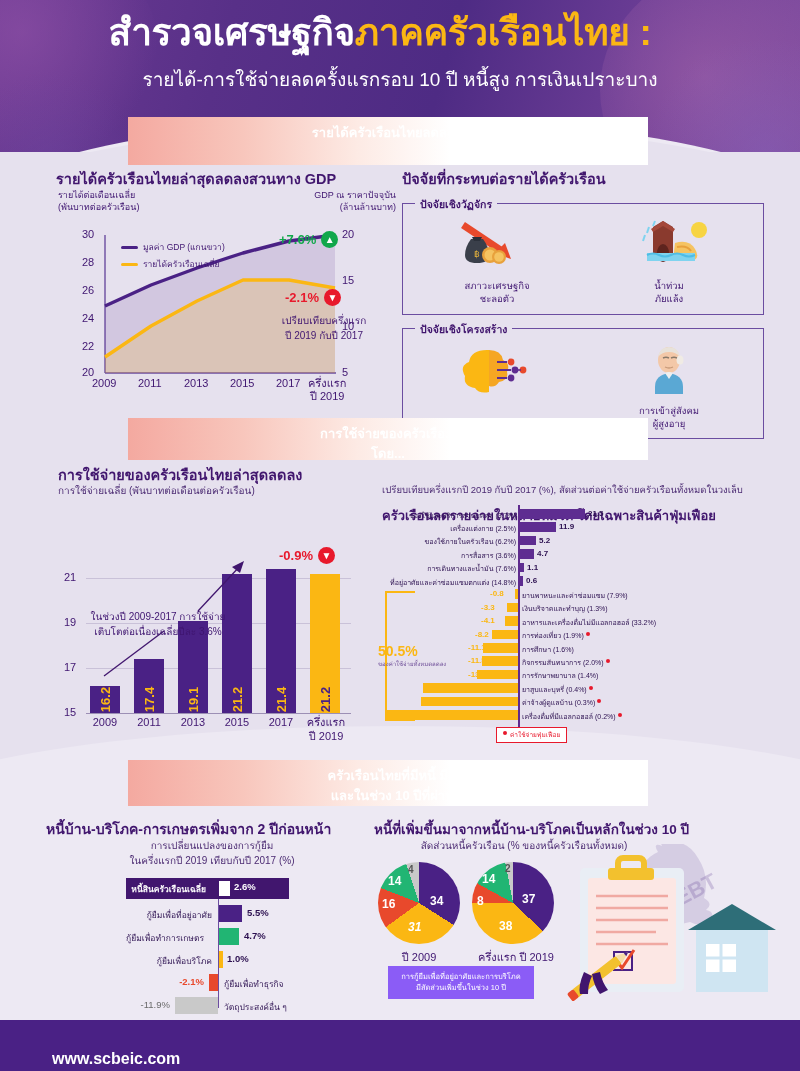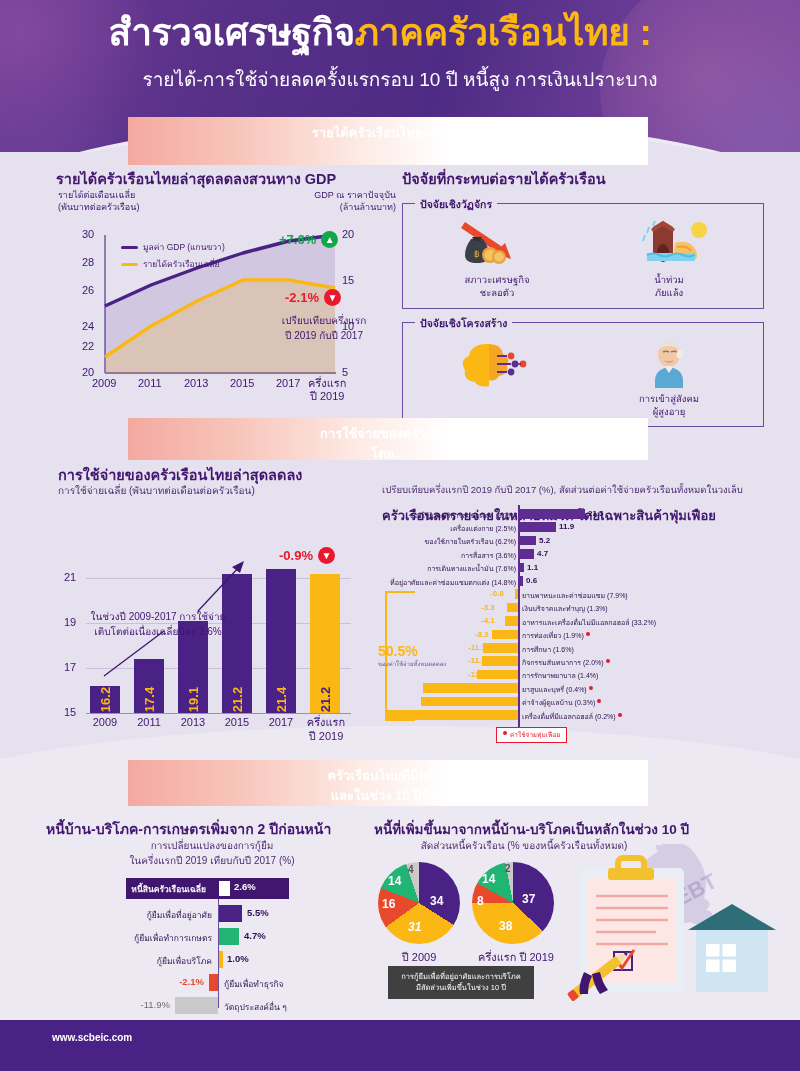--- a/index.html
+++ b/index.html
@@ -84,21 +84,21 @@
   
   #factors { left: 402px; top: 167px; width: 362px; }
   .fbox { position: relative; border: 1px solid #6B4DA0; margin-top: 13px; }
   .fbox .flabel {
     position: absolute; top: -8px; left: 12px; background: #E6E1EE;
     padding: 0 5px; font-size: 10.5px; color: #41166E; font-weight: bold;
   }
   .ficons { display: flex; justify-content: space-around; padding: 14px 8px 8px; }
   .ficon { width: 130px; text-align: center; }
   .ficon .art { height: 52px; display: flex; align-items: center; justify-content: center; }
-  .ficon .cap { font-size: 9.5px; color: #3f1570; line-height: 1.4; margin-top: 3px; }
+  .ficon .cap { font-size: 9.5px; color: #3f1570; line-height: 1.4; margin-top: 9px; }
 
   
   #barchart { left: 46px; top: 463px; width: 330px; height: 270px; }
   .vb-tick { position: absolute; font-size: 11px; color: #3f1570; }
   .vb-grid { position: absolute; height: 1px; background: #C9C1D8; }
   .vbar { position: absolute; bottom: 0; }
   .vbar .v {
     position: absolute; bottom: 6px; left: 50%; transform: translateX(-50%) rotate(-90deg);
     transform-origin: center; font-size: 13px; font-weight: bold; color: #FBB713;
     white-space: nowrap;
@@ -129,32 +129,32 @@
   .db-bar { position: absolute; top: 2px; height: 17px; }
   .db-axis { position: absolute; width: 1px; background: #6B4DA0; }
   .db-hl { position: absolute; background: #41166E; }
 
   
   #pies { left: 372px; top: 818px; width: 418px; height: 195px; }
   .pie { position: absolute; border-radius: 50%; }
   .pie-lab { position: absolute; font-size: 11px; color: #3f1570; text-align: center; white-space: nowrap; }
   .pie-val { position: absolute; font-size: 12px; font-weight: bold; color: #fff; }
   .pie-note {
-    position: absolute; background: #404040; color: #fff; font-size: 7.5px;
+    position: absolute; background: #8b5cf6; color: #fff; font-size: 7.5px;
     padding: 5px 7px; line-height: 1.5; text-align: center;
   }
 
   
   .footer {
     position: absolute; left: 0; bottom: 0; width: 800px; height: 51px;
     background: #4A2185;
   }
   .footer .url {
-    position: absolute; left: 52px; top: 12px;
-    font-size: 10px; font-weight: bold; color: #fff;
+    position: absolute; left: 52px; top: 30px;
+    font-size: 16px; font-weight: bold; color: #fff;
   }
   .fbg-curve {
     position: absolute; left: -120px; top: 726px; width: 1040px; height: 420px;
     background: #EDE9F3; border-radius: 50% 50% 0 0 / 22% 22% 0 0;
   }
 </style>
 </head>
 <body>
 
 <div class="fbg-curve"></div>
@@ -197,21 +197,21 @@
     <polygon points="59,190 105,159 151,134 197,113 243,113 289,121 289,206 59,206" fill="#FBB713" opacity="0.20"></polygon>
 
     <polyline points="59,139 105,118 151,101 197,86 243,74 289,68" fill="none" stroke="#4A2185" stroke-width="3.4" stroke-linejoin="round"></polyline>
 
     <polyline points="59,190 105,159 151,134 197,113 243,113 289,121" fill="none" stroke="#FBB713" stroke-width="3.4" stroke-linejoin="round"></polyline>
   </svg>
 
   <div class="lc-tick" style="left:36px;top:61px;">30</div>
   <div class="lc-tick" style="left:36px;top:89px;">28</div>
   <div class="lc-tick" style="left:36px;top:117px;">26</div>
-  <div class="lc-tick" style="left:36px;top:145px;margin-top:8px;">24</div>
+  <div class="lc-tick" style="left:36px;top:145px;">24</div>
   <div class="lc-tick" style="left:36px;top:173px;">22</div>
   <div class="lc-tick" style="left:36px;top:199px;">20</div>
 
   <div class="lc-tick" style="left:296px;top:61px;">20</div>
   <div class="lc-tick" style="left:296px;top:107px;">15</div>
   <div class="lc-tick" style="left:296px;top:153px;">10</div>
   <div class="lc-tick" style="left:296px;top:199px;">5</div>
 
   <div class="lc-tick" style="left:46px;top:210px;">2009</div>
   <div class="lc-tick" style="left:92px;top:210px;">2011</div>
@@ -513,21 +513,21 @@
     <span class="db-bar" style="left:173px;width:11px;background:#FFFFFF;top:3px;height:15px;"></span>
     <span class="db-val" style="left:188px;color:#fff;top:3px;">2.6%</span>
   </div>
 
   <div class="db-row" style="position:absolute;left:0;top:85px;width:330px;">
     <span class="db-lab" style="right:164px;">กู้ยืมเพื่อที่อยู่อาศัย</span>
     <span class="db-bar" style="left:173px;width:23px;background:#4A2185;"></span>
     <span class="db-val" style="left:201px;color:#2c1050;">5.5%</span>
   </div>
   <div class="db-row" style="position:absolute;left:0;top:108px;width:330px;">
-    <span class="db-lab" style="right:164px;margin-left:20px;">กู้ยืมเพื่อทำการเกษตร</span>
+    <span class="db-lab" style="right:172px;margin-left:20px;">กู้ยืมเพื่อทำการเกษตร</span>
     <span class="db-bar" style="left:173px;width:20px;background:#21B573;"></span>
     <span class="db-val" style="left:198px;color:#2c1050;">4.7%</span>
   </div>
   <div class="db-row" style="position:absolute;left:0;top:131px;width:330px;">
     <span class="db-lab" style="right:164px;">กู้ยืมเพื่อบริโภค</span>
     <span class="db-bar" style="left:173px;width:4px;background:#FBB713;"></span>
     <span class="db-val" style="left:181px;color:#2c1050;">1.0%</span>
   </div>
   <div class="db-row" style="position:absolute;left:0;top:154px;width:330px;">
     <span class="db-val" style="right:172px;color:#E8492C;">-2.1%</span>

